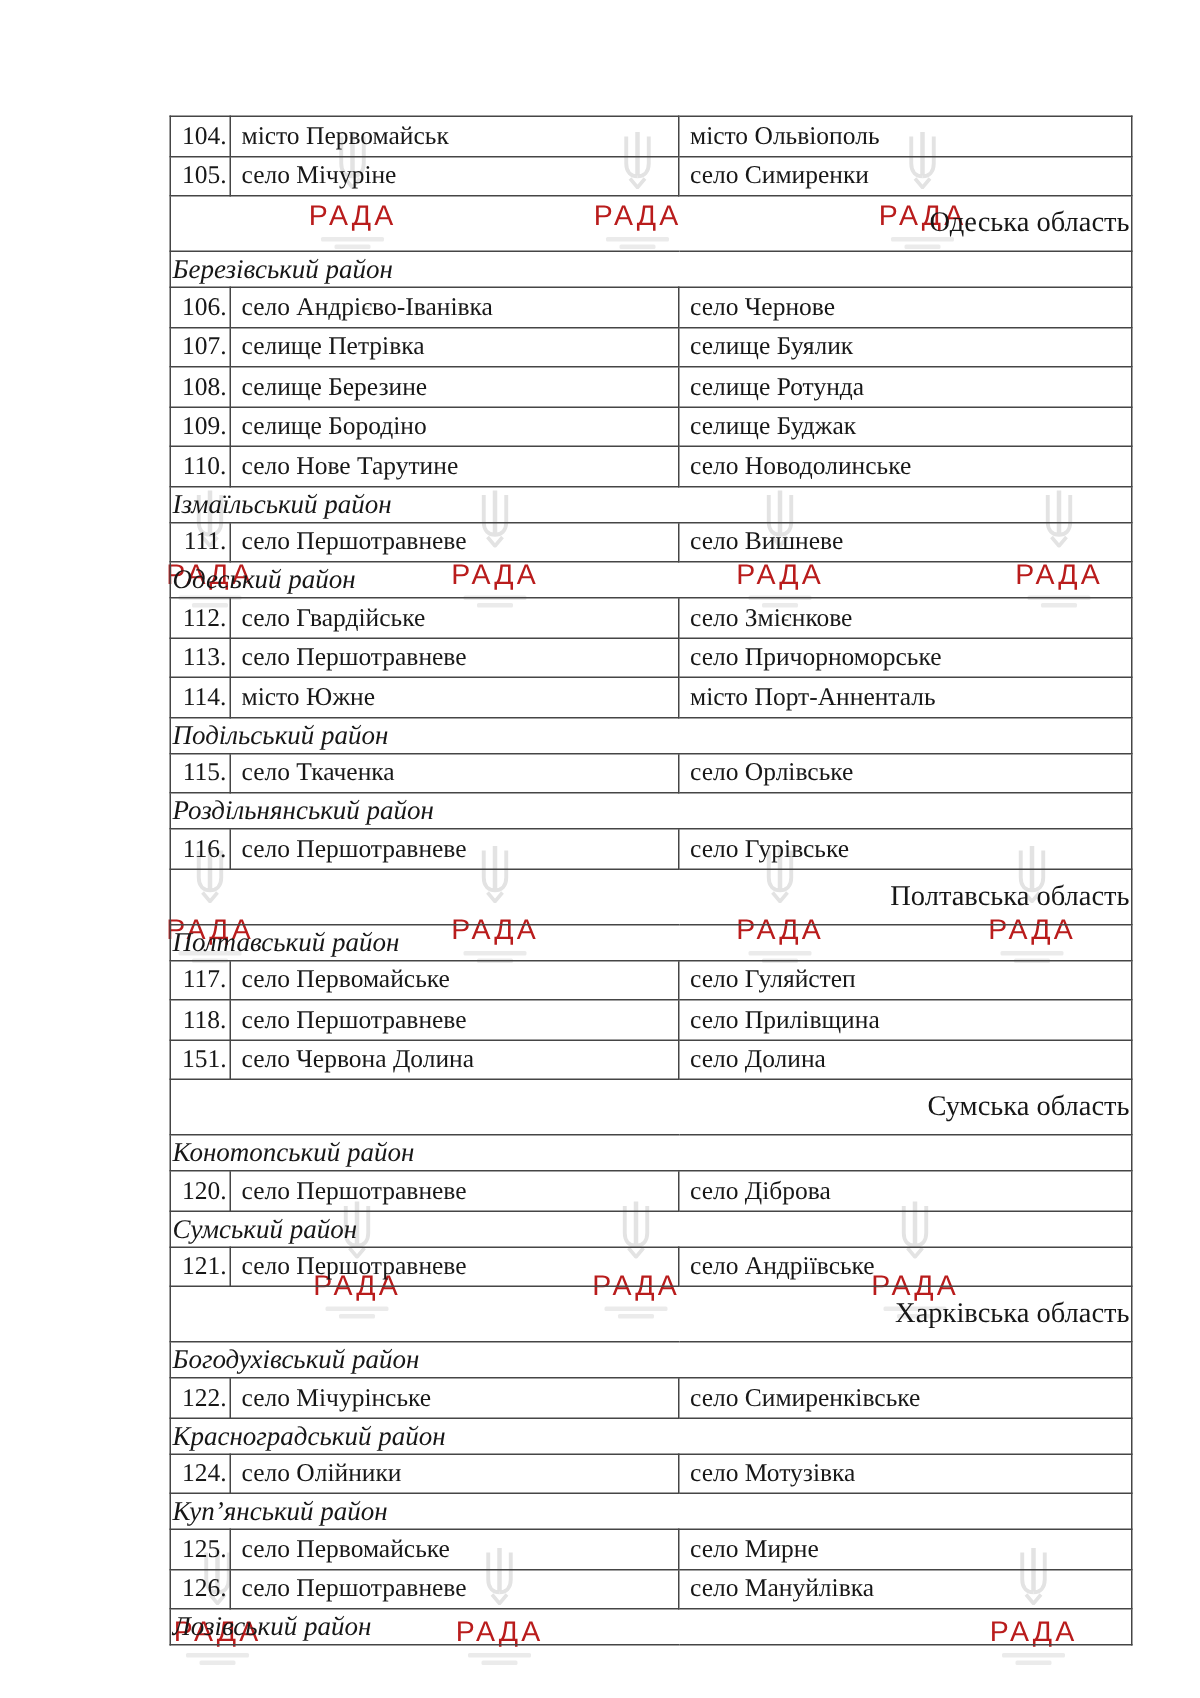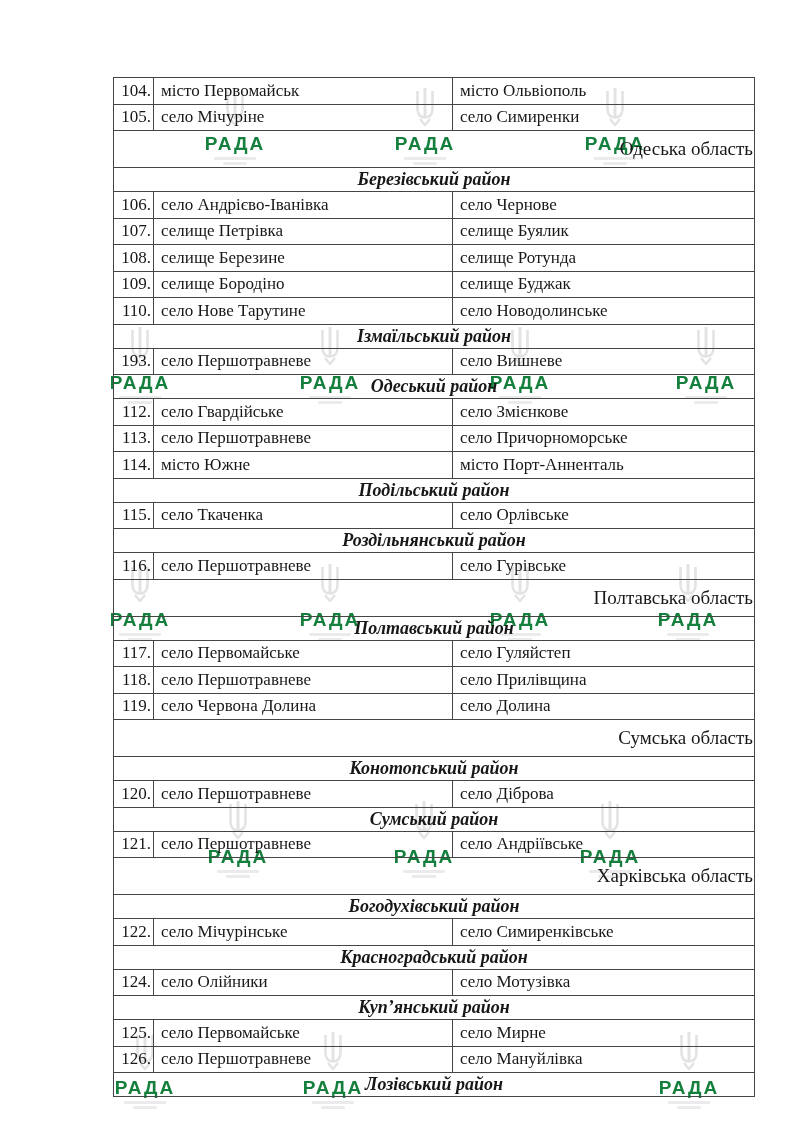--- a/index.html
+++ b/index.html
@@ -20,23 +20,23 @@
     width: 96px;
     display: flex;
     flex-direction: column;
     align-items: center;
     user-select: none;
   }
   .wm-label {
     margin-top: 4px;
     font-family: "Liberation Sans", "DejaVu Sans", sans-serif;
     font-size: 19px;
-    font-weight: 700;
+    font-weight: 400;
     letter-spacing: 2px;
-    color: #15803d;
+    color: #b91c1c;
     line-height: 1;
   }
   .wm-sub { margin-top: 4px; display: flex; flex-direction: column; align-items: center; }
   .wm-sub .l1 { width: 42px; height: 2.5px; background: #ebebeb; border-radius: 1px; }
   .wm-sub .l2 { width: 24px; height: 2.5px; background: #ebebeb; border-radius: 1px; margin-top: 2.5px; }
 
   
   table.rename {
     position: absolute;
     left: 113px;
@@ -56,24 +56,22 @@
     line-height: 1.05;
     vertical-align: middle;
     overflow: hidden;
     white-space: nowrap;
   }
   tr.r-data td { height: 23.5px; }
   td.num { text-align: right; padding-right: 2px; }
   td.name { padding-left: 7px; }
   tr.r-raion td {
     height: 21px;
-    text-align: center;
     font-style: italic;
     font-size: 18px;
-    font-weight: bold;
   }
   tr.r-oblast td {
     height: 34px;
     text-align: right;
     font-weight: normal;
     font-size: 19px;
   }
 </style>
 </head>
 <body>
@@ -347,21 +345,21 @@
         </tr>
         <tr class="r-data">
           <td class="num">110.</td>
           <td class="name">село Нове Тарутине</td>
           <td class="name">село Новодолинське</td>
         </tr>
         <tr class="r-raion">
           <td colspan="3">Ізмаїльський район</td>
         </tr>
         <tr class="r-data">
-          <td class="num">193.</td>
+          <td class="num">111.</td>
           <td class="name">село Першотравневе</td>
           <td class="name">село Вишневе</td>
         </tr>
         <tr class="r-raion">
           <td colspan="3">Одеський район</td>
         </tr>
         <tr class="r-data">
           <td class="num">112.</td>
           <td class="name">село Гвардійське</td>
           <td class="name">село Змієнкове</td>
@@ -402,21 +400,21 @@
           <td class="num">117.</td>
           <td class="name">село Первомайське</td>
           <td class="name">село Гуляйстеп</td>
         </tr>
         <tr class="r-data">
           <td class="num">118.</td>
           <td class="name">село Першотравневе</td>
           <td class="name">село Прилівщина</td>
         </tr>
         <tr class="r-data">
-          <td class="num">119.</td>
+          <td class="num">151.</td>
           <td class="name">село Червона Долина</td>
           <td class="name">село Долина</td>
         </tr>
         <tr class="r-oblast">
           <td colspan="3">Сумська область</td>
         </tr>
         <tr class="r-raion">
           <td colspan="3">Конотопський район</td>
         </tr>
         <tr class="r-data">

